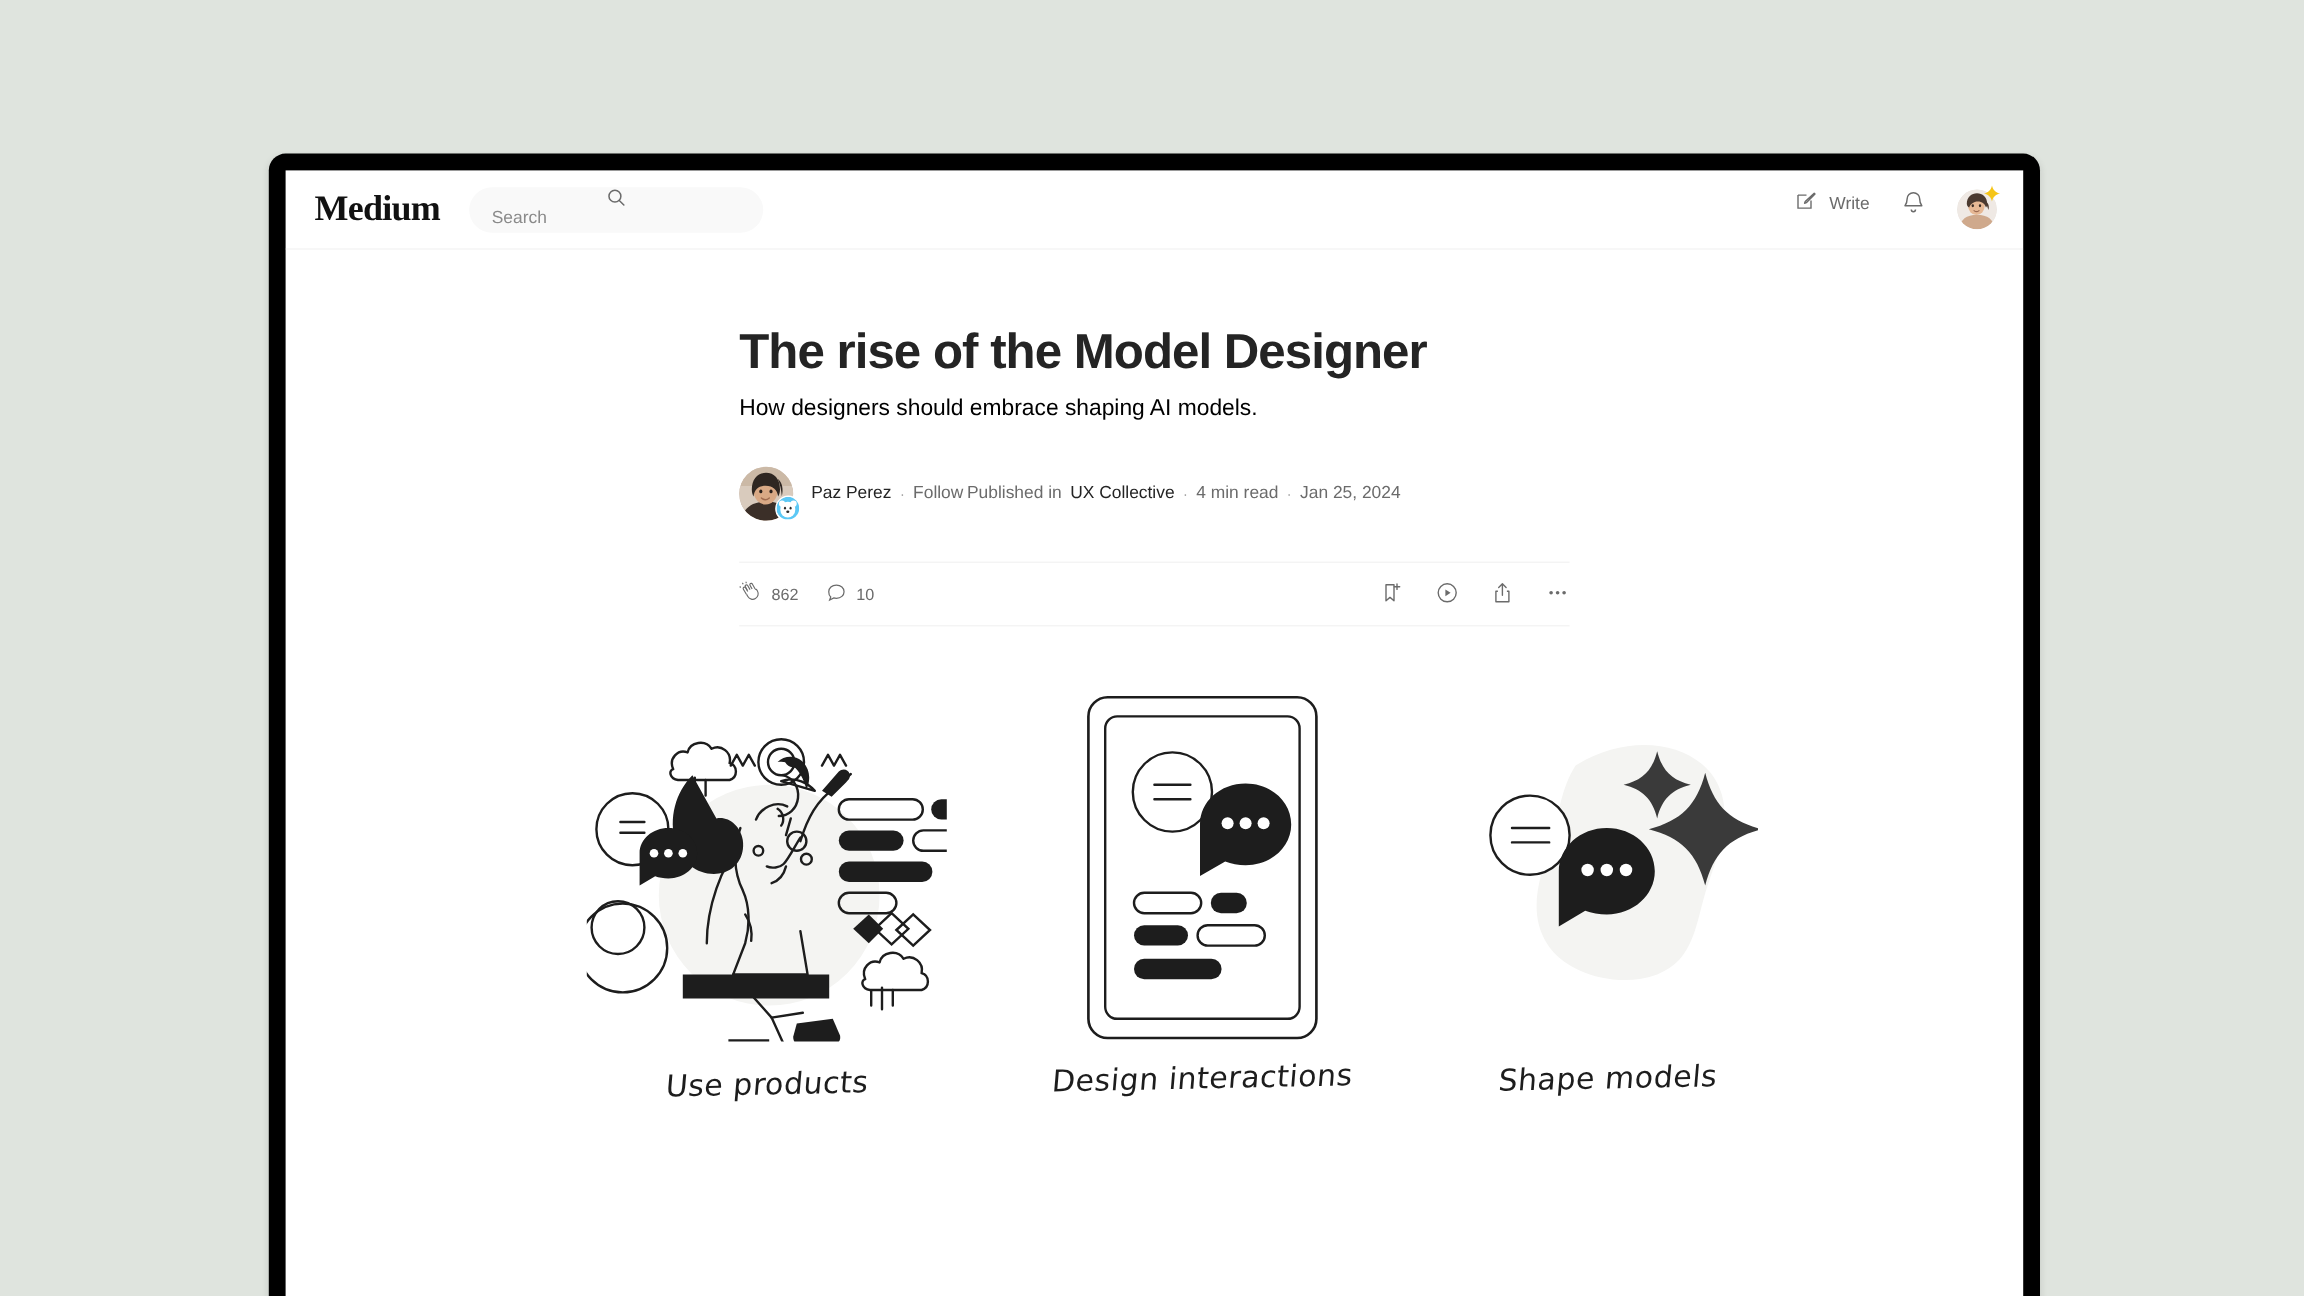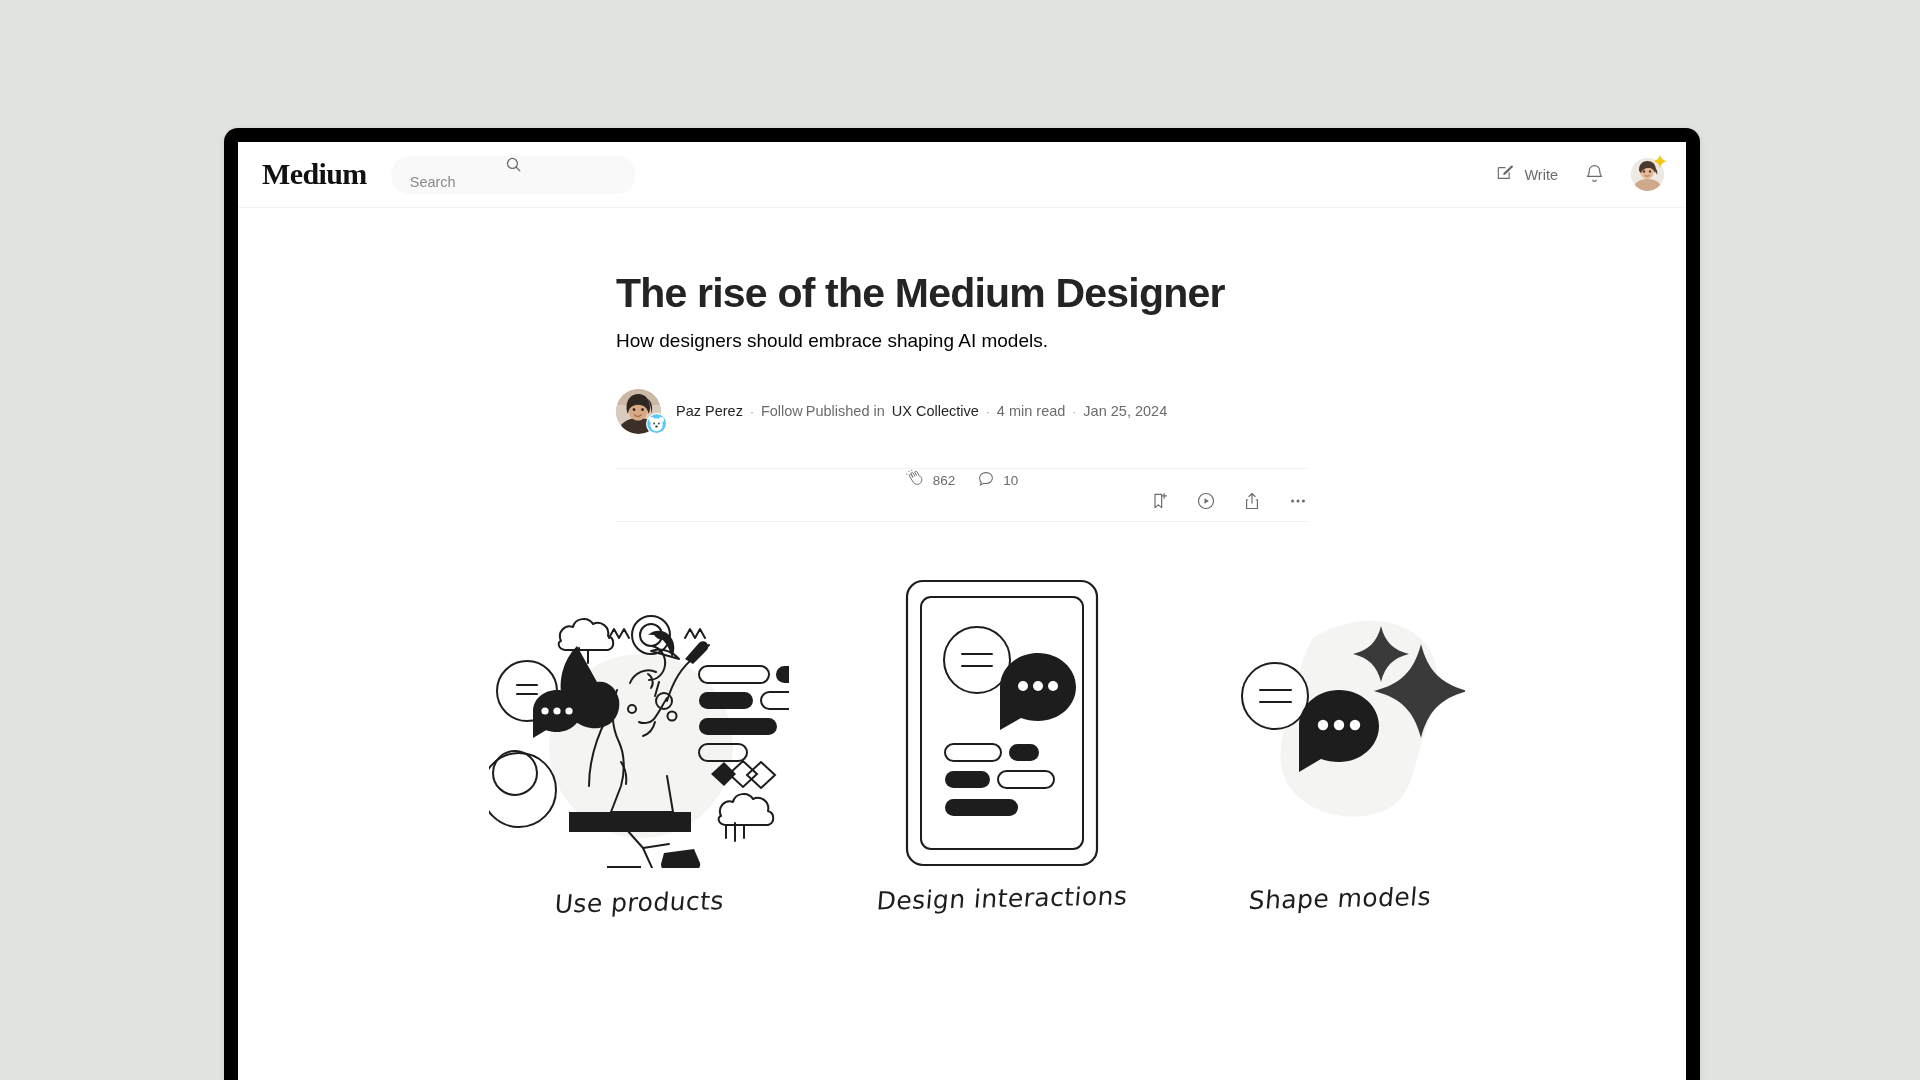--- a/index.html
+++ b/index.html
@@ -90,21 +90,21 @@
     font-family: "Liberation Sans", sans-serif;
     font-size: 14.5px;
     color: #6b6b6b;
     margin-left: 10px;
     width: 100%;
   }
   .search-input::placeholder { color: #8a8a8a; }
   .header-right {
     margin-left: auto;
     display: flex;
-    align-items: center;
+    align-items: flex-start;
     gap: 26px;
   }
   .write-btn {
     display: flex;
     align-items: center;
     gap: 9px;
     color: #6b6b6b;
     font-size: 14.5px;
     cursor: pointer;
     background: none;
@@ -209,21 +209,20 @@
   .pub-link { color: #242424; text-decoration: none; cursor: pointer; }
   .dot-sep { color: #9a9a9a; font-size: 12px; }
 
   .stats-bar {
     margin-top: 34px;
     height: 52px;
     border-top: 1px solid #f2f2f2;
     border-bottom: 1px solid #f2f2f2;
     display: flex;
     align-items: center;
-    flex-direction: column;
   }
   .stat-group { display: flex; align-items: center; gap: 22px; }
   .stat {
     display: flex;
     align-items: center;
     gap: 8px;
     color: #6b6b6b;
     font-size: 13.5px;
     cursor: pointer;
   }
@@ -325,21 +324,21 @@
             <svg width="16" height="16" viewBox="0 0 16 16">
               <path d="M8 0.6c.7 3.6 3.1 6 6.7 6.7-3.6.7-6 3.1-6.7 6.7-.7-3.6-3.1-6-6.7-6.7C4.9 6.6 7.3 4.2 8 .6z" fill="#f5c518"></path>
             </svg>
           </span>
         </div>
       </div>
     </div>
 
     <div class="article">
       <div class="article-inner">
-        <h1 class="article-title">The rise of the Medium Designer</h1>
+        <h1 class="article-title">The rise of the Model Designer</h1>
         <p class="article-subtitle">How designers should embrace shaping AI models.</p>
 
         <div class="byline">
           <div class="byline-avatar-wrap">
             <div class="byline-avatar">
               <svg width="45" height="45" viewBox="0 0 45 45">
                 <defs>
                     <clipPath id="bclip">
                       <circle cx="22.5" cy="22.5" r="22.5"></circle>
                     </clipPath>

